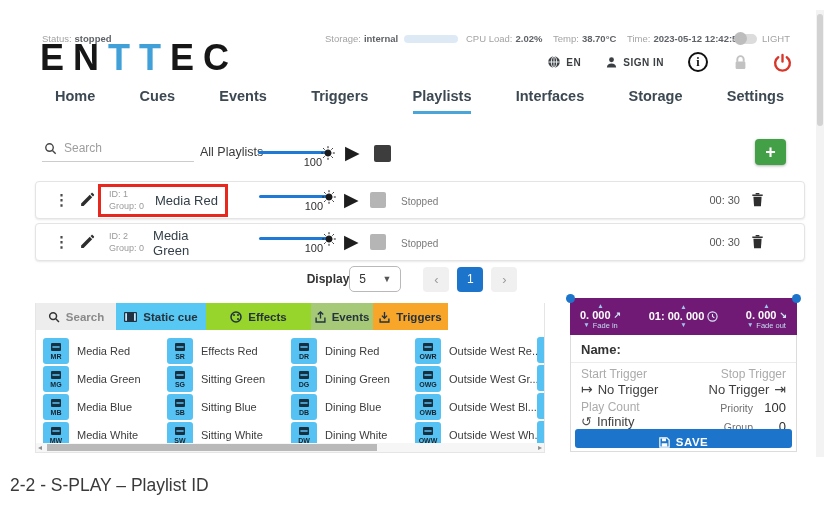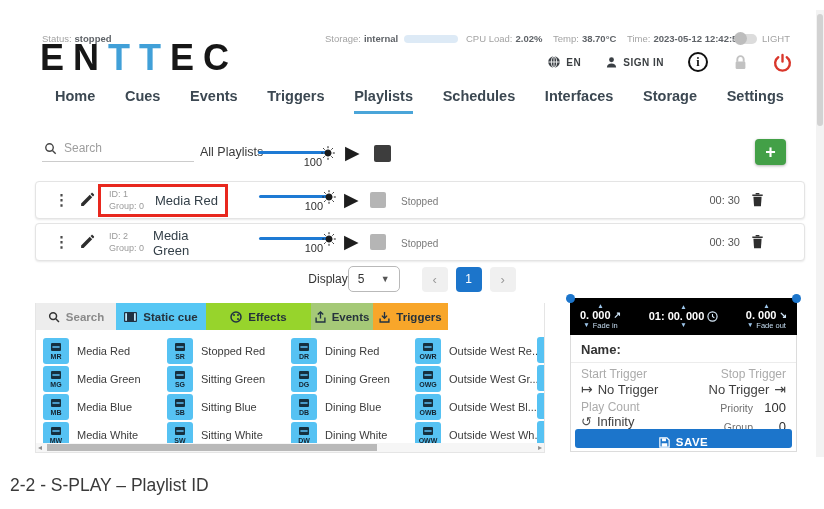--- a/index.html
+++ b/index.html
@@ -57,21 +57,21 @@
 .pname{font-size:13px;color:#333f48}
 .p-row .slider{left:223px;top:5px}
 .p-row .play-glyph{position:absolute;left:308px;top:8px}
 .p-row .stop-gray{position:absolute;left:334px;top:10px}
 .pstatus{position:absolute;left:365px;top:14px;font-size:10px;color:#7a7a7a}
 .pduration{position:absolute;right:64px;top:12px;font-size:11px;color:#555}
 .trash{position:absolute;right:40px;top:10px;cursor:pointer}
 
 
 .pagination{position:absolute;top:266px;left:0;right:0;display:flex;justify-content:center;align-items:center;height:26px;font-size:12px;color:#333}
-.pg-label{font-weight:normal;margin-right:0}
+.pg-label{font-weight:bold;margin-right:0}
 .pg-select{width:52px;height:26px;border:1px solid #b9b9b9;border-radius:5px;display:flex;align-items:center;justify-content:space-between;padding:0 9px;cursor:pointer;color:#333}
 .pg-caret{font-size:9px;color:#555}
 .pg-btn{width:26px;height:25px;border-radius:4px;background:#f0f0f0;color:#9a9a9a;display:flex;align-items:center;justify-content:center;font-size:13px;cursor:pointer}
 .pg-btn.prev{margin-left:22px}
 .pg-page{width:26px;height:25px;border-radius:4px;background:var(--accent);color:#fff;display:flex;align-items:center;justify-content:center;font-size:12px;margin:0 8px;cursor:pointer}
 
 
 .cue-panel{position:absolute;left:35px;top:303px;width:510px;height:150px;background:#fff;border:1px solid #e5e5e5;border-top:none}
 .cue-tabs{display:flex;height:27px;font-size:11.5px;font-weight:bold;color:#26323c}
 .cue-tab{display:flex;align-items:center;justify-content:center;gap:6px;cursor:pointer}
@@ -188,21 +188,20 @@
       </g>
     </svg>
 </div>
 
 <nav class="nav">
   <div class="nav-item"><span>Home</span></div>
     <div class="nav-item"><span>Cues</span></div>
     <div class="nav-item"><span>Events</span></div>
     <div class="nav-item"><span>Triggers</span></div>
     <div class="nav-item active"><span>Playlists</span></div>
-    <div class="nav-item"><span>Schedules</span></div>
     <div class="nav-item"><span>Interfaces</span></div>
     <div class="nav-item"><span>Storage</span></div>
     <div class="nav-item"><span>Settings</span></div>
 </nav>
 
 <div class="controls">
   <div class="search-box">
     <svg width="13" height="13" viewBox="0 0 16 16">
         <circle cx="6.8" cy="6.8" r="4.6" fill="none" stroke="#444" stroke-width="1.7"></circle>
         <path d="M10.4 10.4L14.4 14.4" stroke="#444" stroke-width="1.7"></path>
@@ -363,21 +362,21 @@
           <span class="cue-name">Media Red</span>
         </div>
         <div class="cue-item">
           <div class="badge">
             <svg width="10" height="8" viewBox="0 0 10 8">
               <rect width="10" height="8" rx="1" fill="#16303f"></rect>
               <rect x="1.4" y="3" width="7.2" height="2" fill="#4a9cc9"></rect>
             </svg>
             <span>SR</span>
           </div>
-          <span class="cue-name">Stopped Red</span>
+          <span class="cue-name">Effects Red</span>
         </div>
         <div class="cue-item">
           <div class="badge">
             <svg width="10" height="8" viewBox="0 0 10 8">
               <rect width="10" height="8" rx="1" fill="#16303f"></rect>
               <rect x="1.4" y="3" width="7.2" height="2" fill="#4a9cc9"></rect>
             </svg>
             <span>DR</span>
           </div>
           <span class="cue-name">Dining Red</span>
@@ -521,21 +520,21 @@
   <div class="h-scroll">
     <span class="h-arrow l">◂</span>
     <div class="h-thumb"></div>
     <span class="h-arrow r">▸</span>
   </div>
 </div>
 
 <div class="editor">
   <div class="e-handle l"></div>
   <div class="e-handle r"></div>
-  <div class="editor-header" style="background: #000000;">
+  <div class="editor-header" style="background: #701a75;">
     <div class="spin">
       <span class="arrow">▲</span>
       <span class="val">
           <span>0. 000</span>
           <span class="fade-ic">↗</span>
         </span>
       <span class="sub">
           <span class="arrow">▼</span>
           <span>Fade in</span>
         </span>

